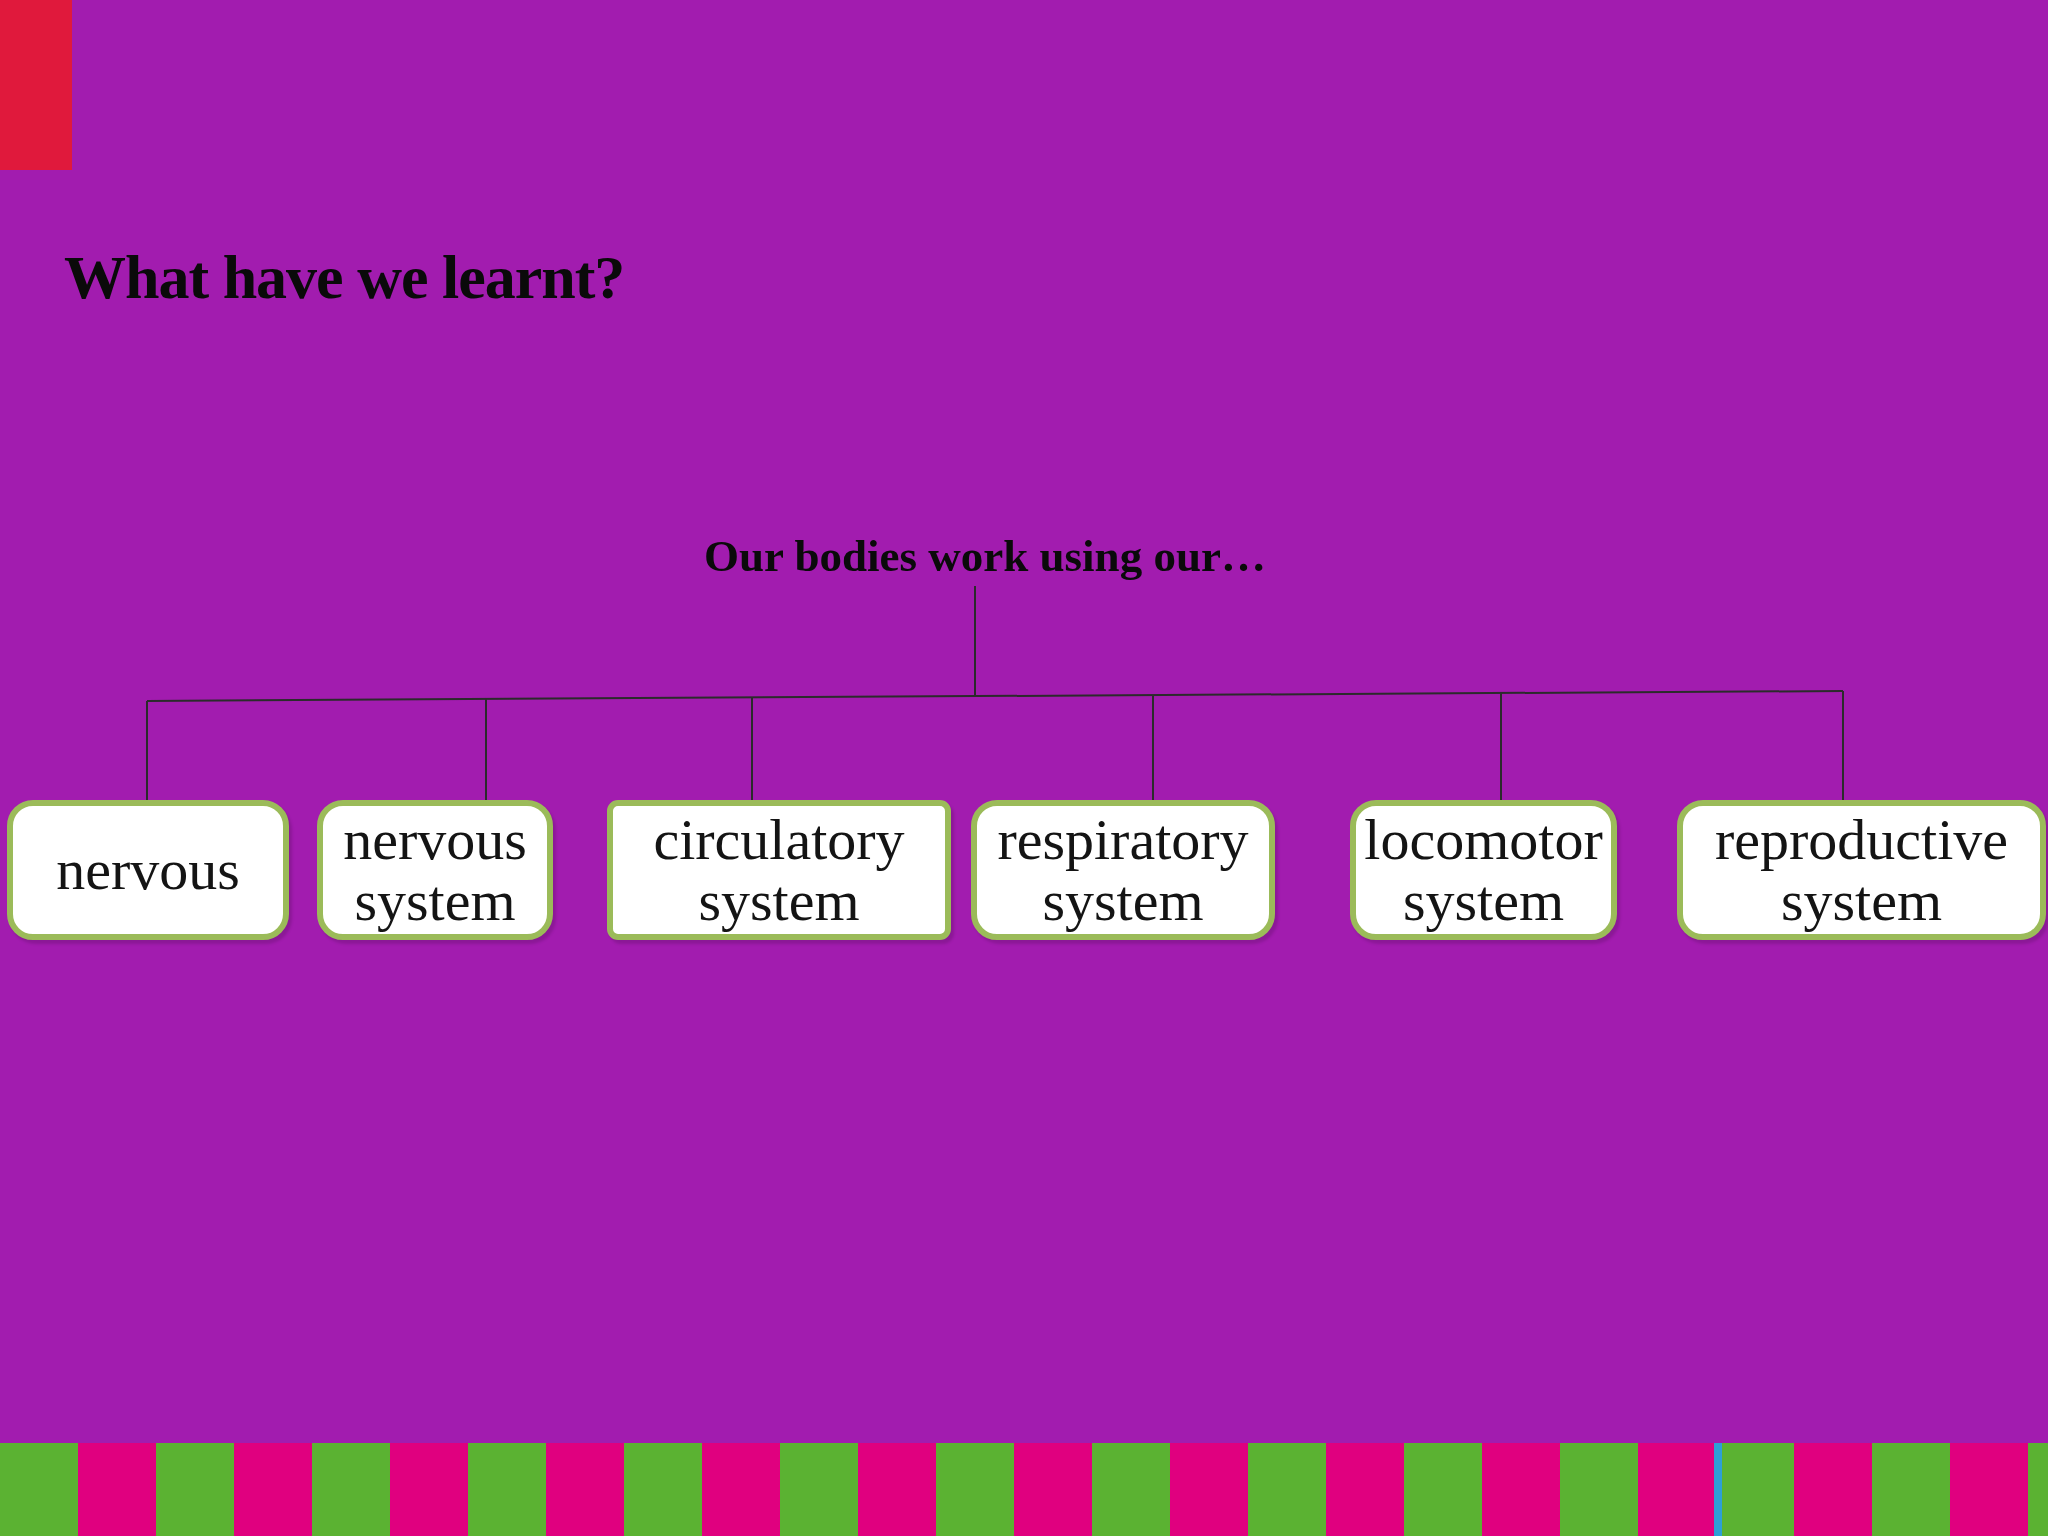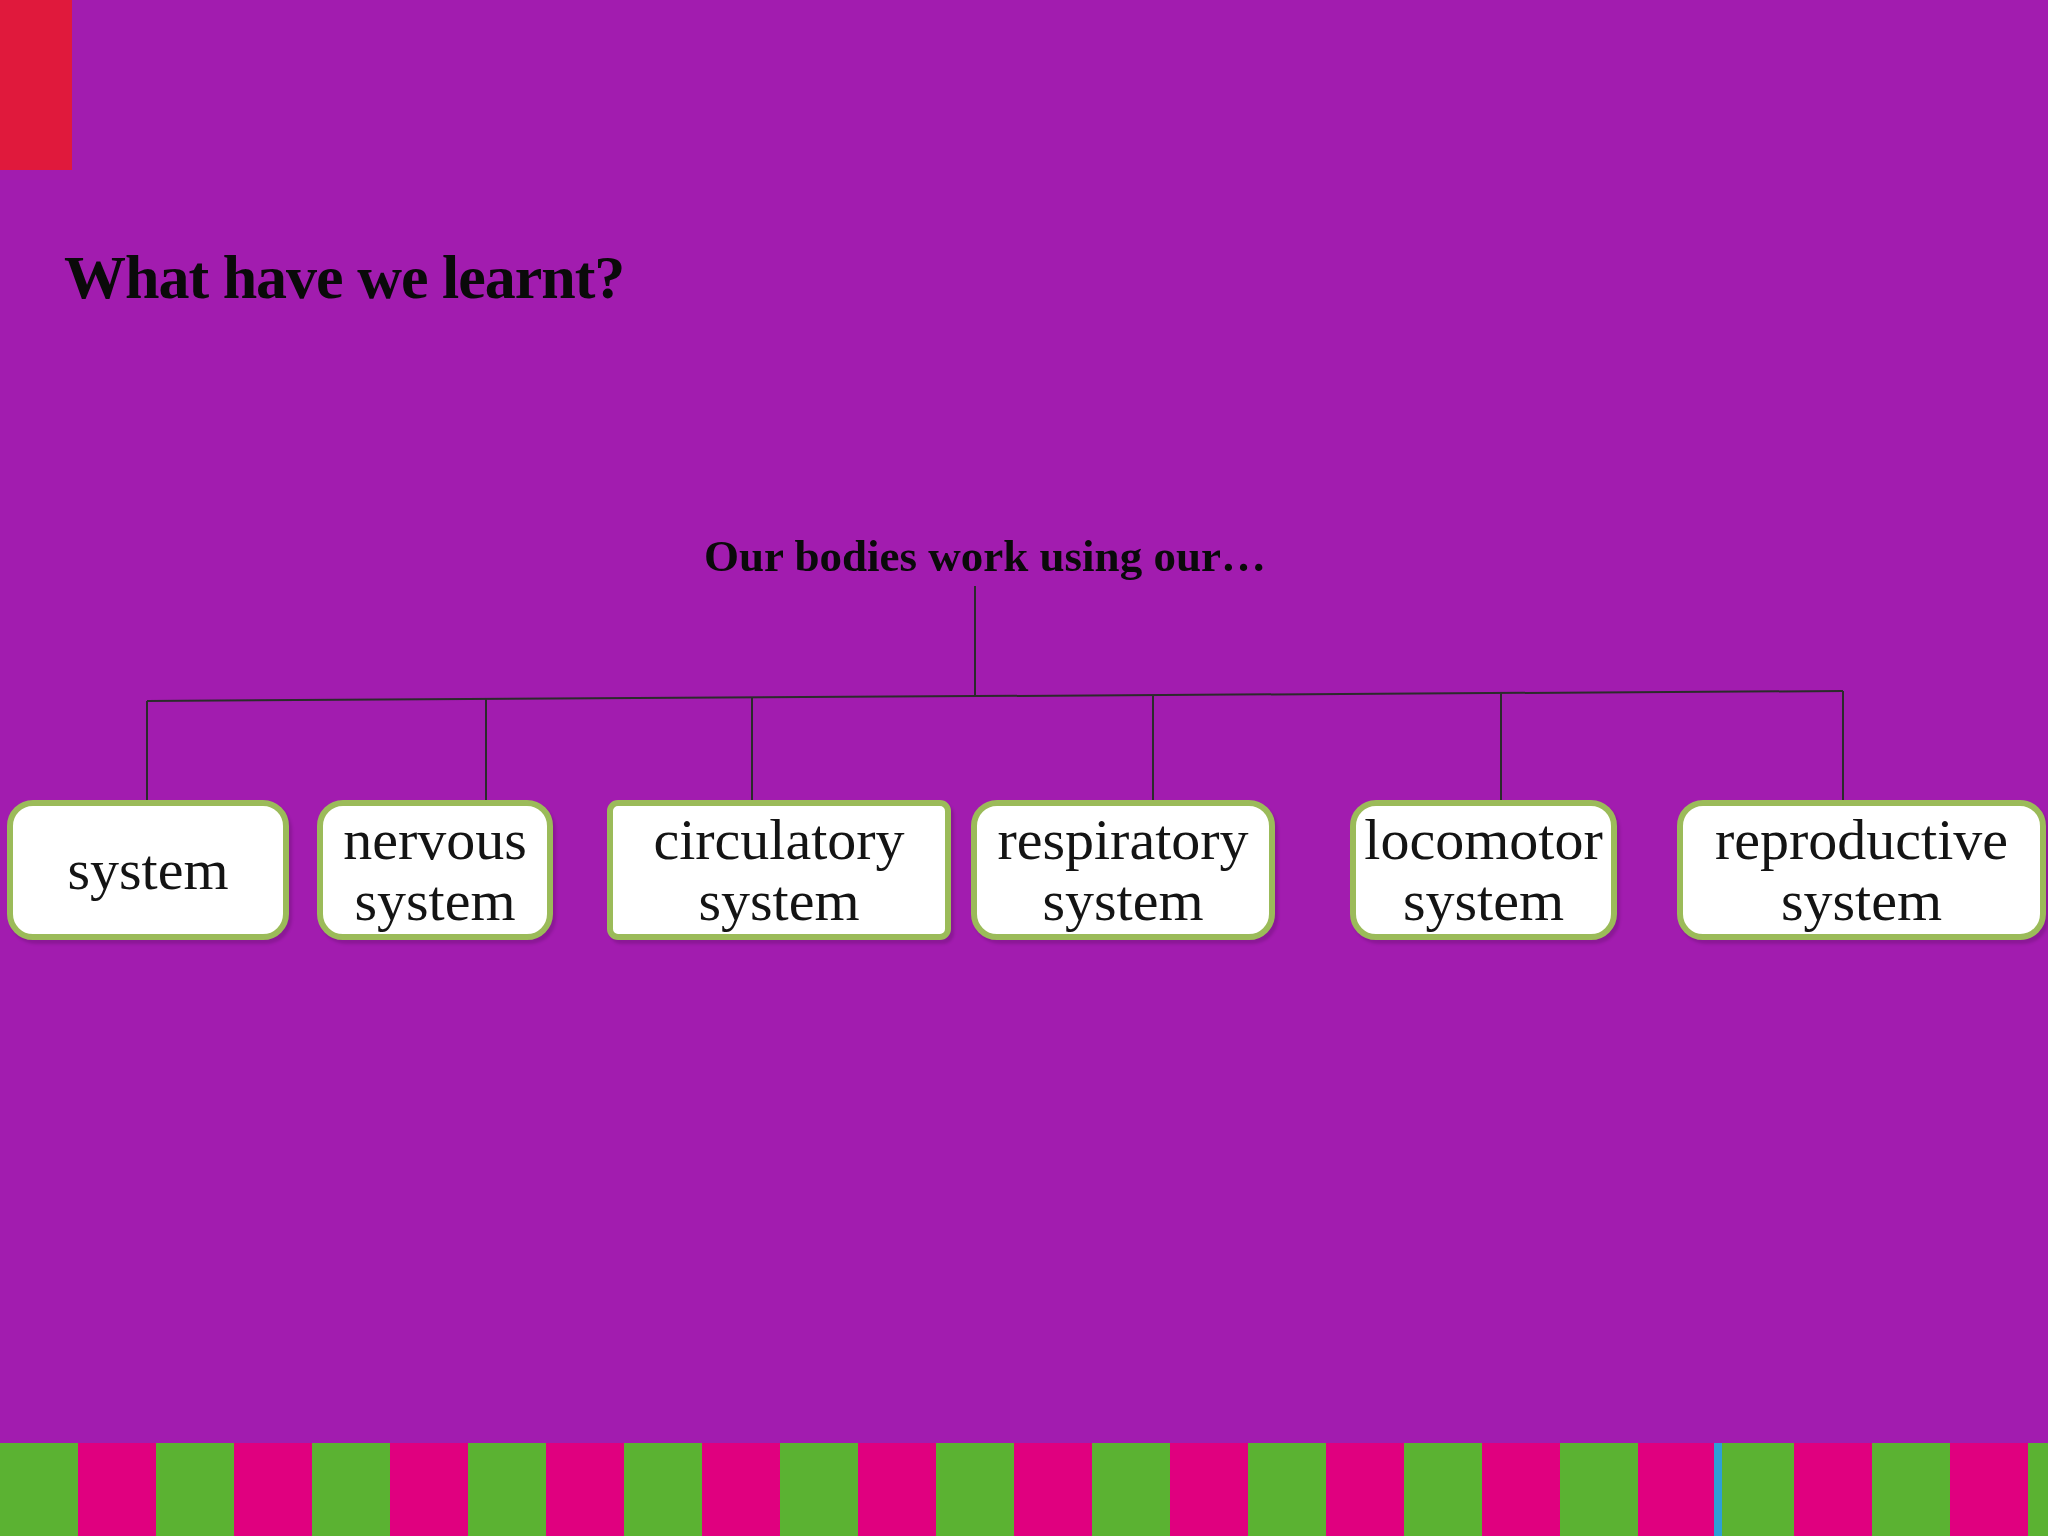--- a/index.html
+++ b/index.html
@@ -79,21 +79,21 @@
 
       <line x1="147" y1="701" x2="147" y2="802"></line>
       <line x1="486" y1="699" x2="486" y2="802"></line>
       <line x1="752" y1="698" x2="752" y2="802"></line>
       <line x1="1153" y1="695" x2="1153" y2="802"></line>
       <line x1="1501" y1="693" x2="1501" y2="802"></line>
       <line x1="1843" y1="691" x2="1843" y2="802"></line>
     </g>
   </svg>
 
-  <div id="box-0" class="node-box">system</div>
+  <div id="box-0" class="node-box">nervous</div>
   <div id="box-1" class="node-box">nervous system</div>
   <div id="box-2" class="node-box">circulatory system</div>
   <div id="box-3" class="node-box">respiratory system</div>
   <div id="box-4" class="node-box">locomotor system</div>
   <div id="box-5" class="node-box">reproductive system</div>
 
   <div id="stripe-bar">
     <div id="stripe-blue"></div>
   </div>
 

